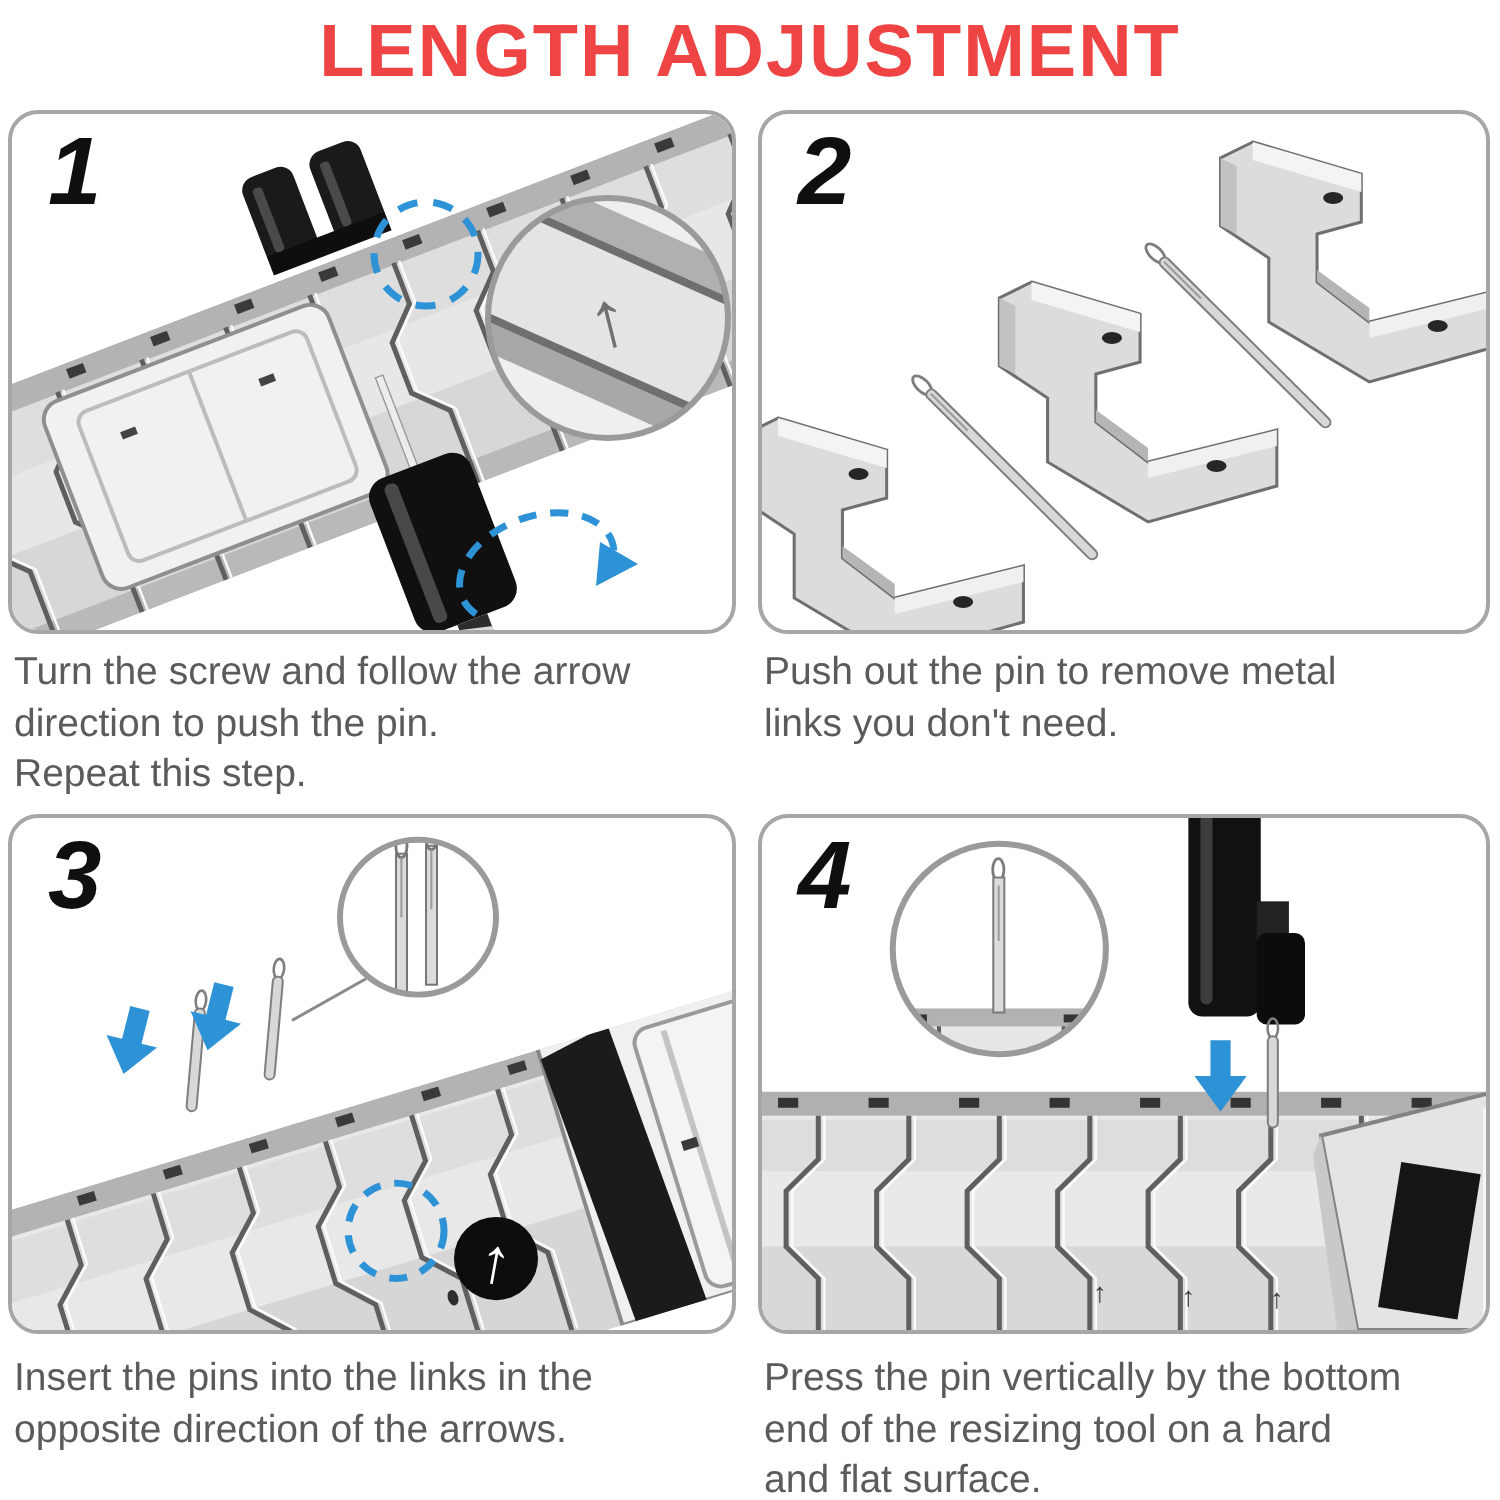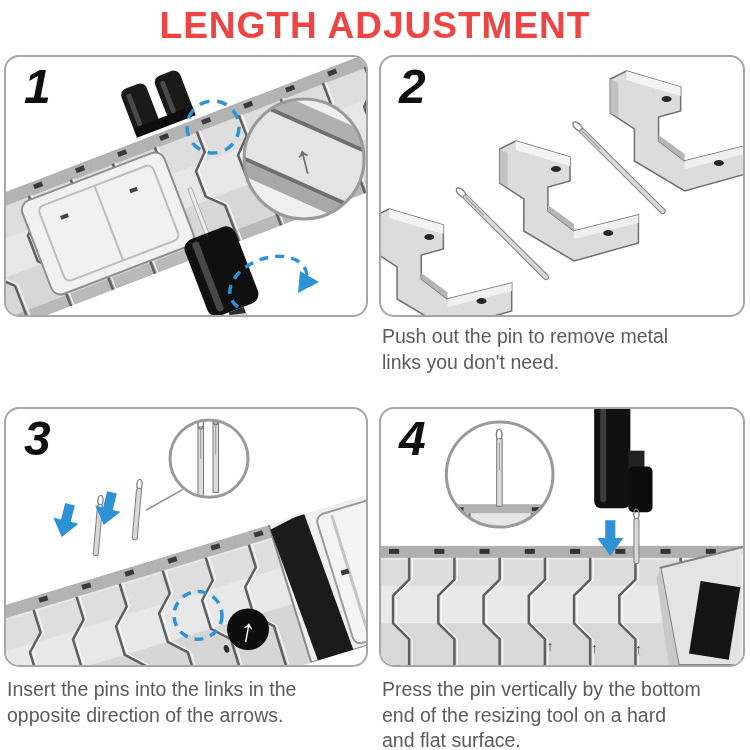--- a/index.html
+++ b/index.html
@@ -366,20 +366,23 @@
           <path d="M150,105 v14 l-12,12 v25" stroke="#5f5f5f" stroke-width="2" fill="none"></path>
           <ellipse cx="117.5" cy="26" rx="2.8" ry="5.5" fill="none" stroke="#7b7b7b" stroke-width="1.4"></ellipse>
           <rect x="115" y="30" width="5.5" height="68" fill="#dcdcdc" stroke="#7b7b7b" stroke-width="1"></rect>
           <line x1="117.7" y1="34" x2="117.7" y2="62" stroke="#9a9a9a" stroke-width="1"></line>
         </g>
         <circle cx="118" cy="66" r="53" fill="none" stroke="#9a9a9a" stroke-width="3"></circle>
       </g>
     </svg>
   </div>
 
+  <p class="caption c1">Turn the screw and follow the arrow
+direction to push the pin.
+Repeat this step.</p>
   <p class="caption c2">Push out the pin to remove metal
 links you don't need.</p>
   <p class="caption c3">Insert the pins into the links in the
 opposite direction of the arrows.</p>
   <p class="caption c4">Press the pin vertically by the bottom
 end of the resizing tool on a hard
 and flat surface.</p>
 
 </div>
 

